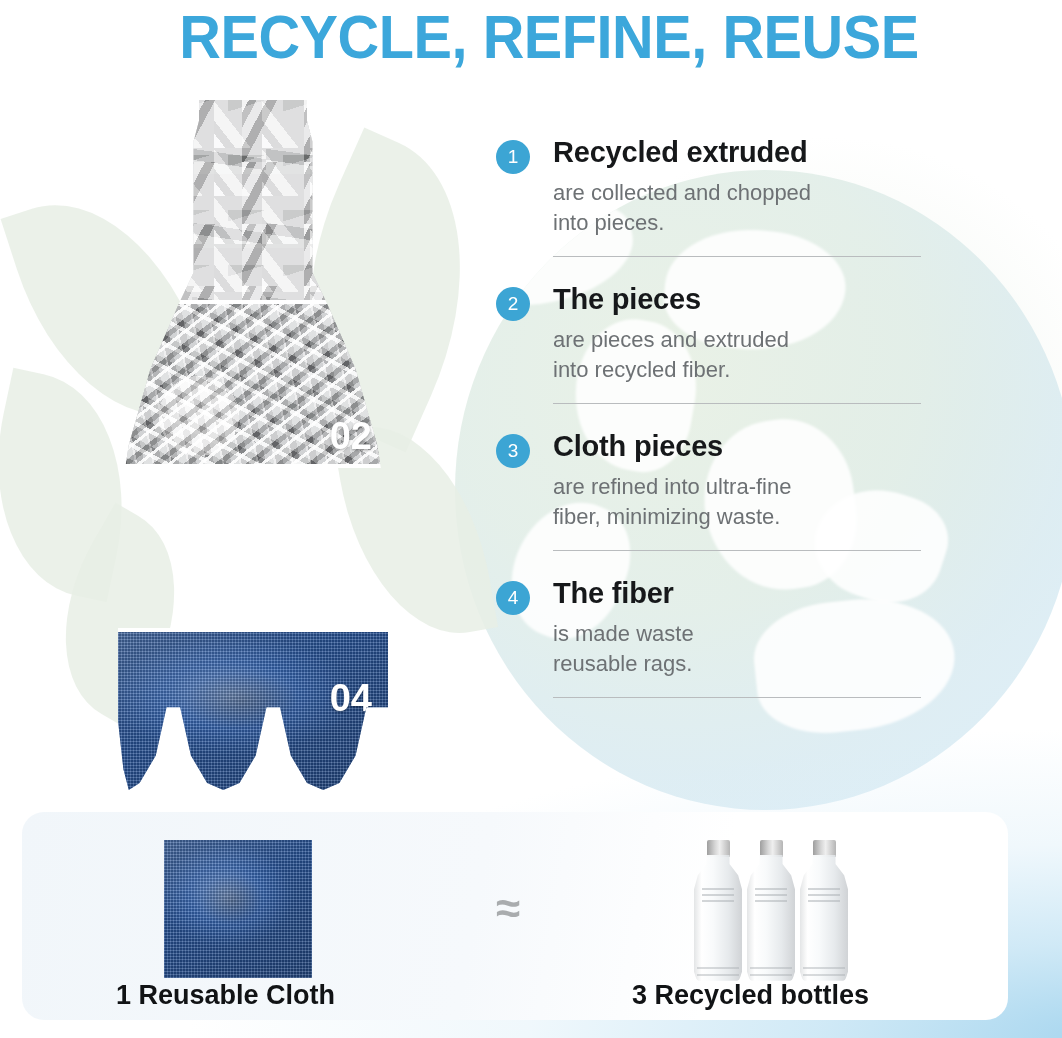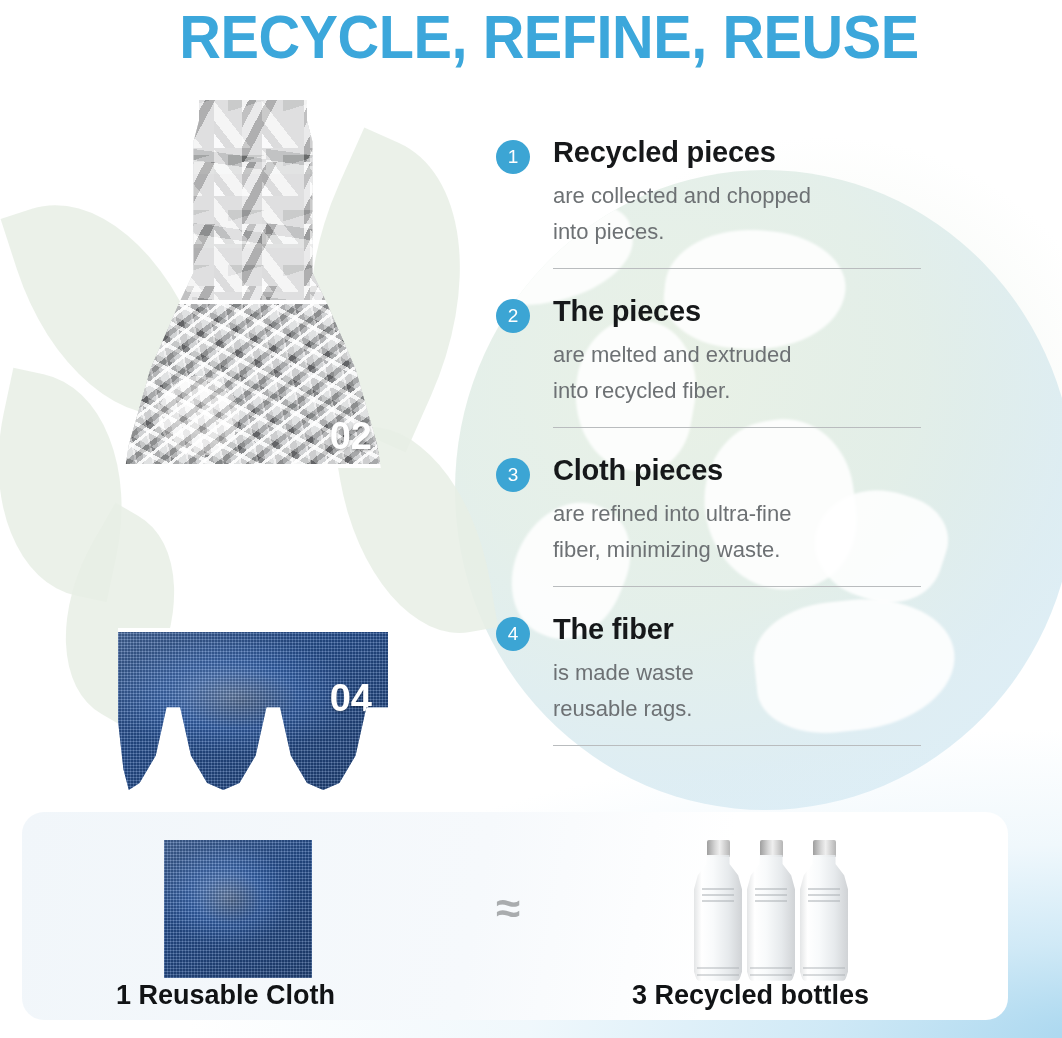--- a/index.html
+++ b/index.html
@@ -188,21 +188,21 @@
     font-weight: 700;
     color: #16181a;
     line-height: 36px;
     margin: 0;
     letter-spacing: -0.2px;
   }
   .step-desc {
     font-size: 22px;
     font-weight: 400;
     color: #6d7174;
-    line-height: 36px;
+    line-height: 30px;
     margin: 8px 0 0 0;
     white-space: pre-line;
   }
   .step-rule {
     height: 1px;
     background: #b9bcbe;
     margin: 18px 0 0 57px;
     width: 368px;
   }
 
@@ -337,34 +337,34 @@
 
     </div>
   </div>
 
   <div class="steps">
 
     <div class="step">
       <div class="step-head">
         <div class="badge">1</div>
         <div class="step-text">
-          <p class="step-title">Recycled pieces</p>
+          <p class="step-title">Recycled extruded</p>
           <p class="step-desc">are collected and chopped
 into pieces.</p>
         </div>
       </div>
       <div class="step-rule"></div>
     </div>
 
     <div class="step" style="margin-top:24px;">
       <div class="step-head">
         <div class="badge">2</div>
         <div class="step-text">
           <p class="step-title">The pieces</p>
-          <p class="step-desc">are melted and extruded
+          <p class="step-desc">are pieces and extruded
 into recycled fiber.</p>
         </div>
       </div>
       <div class="step-rule"></div>
     </div>
 
     <div class="step" style="margin-top:24px;">
       <div class="step-head">
         <div class="badge">3</div>
         <div class="step-text">

